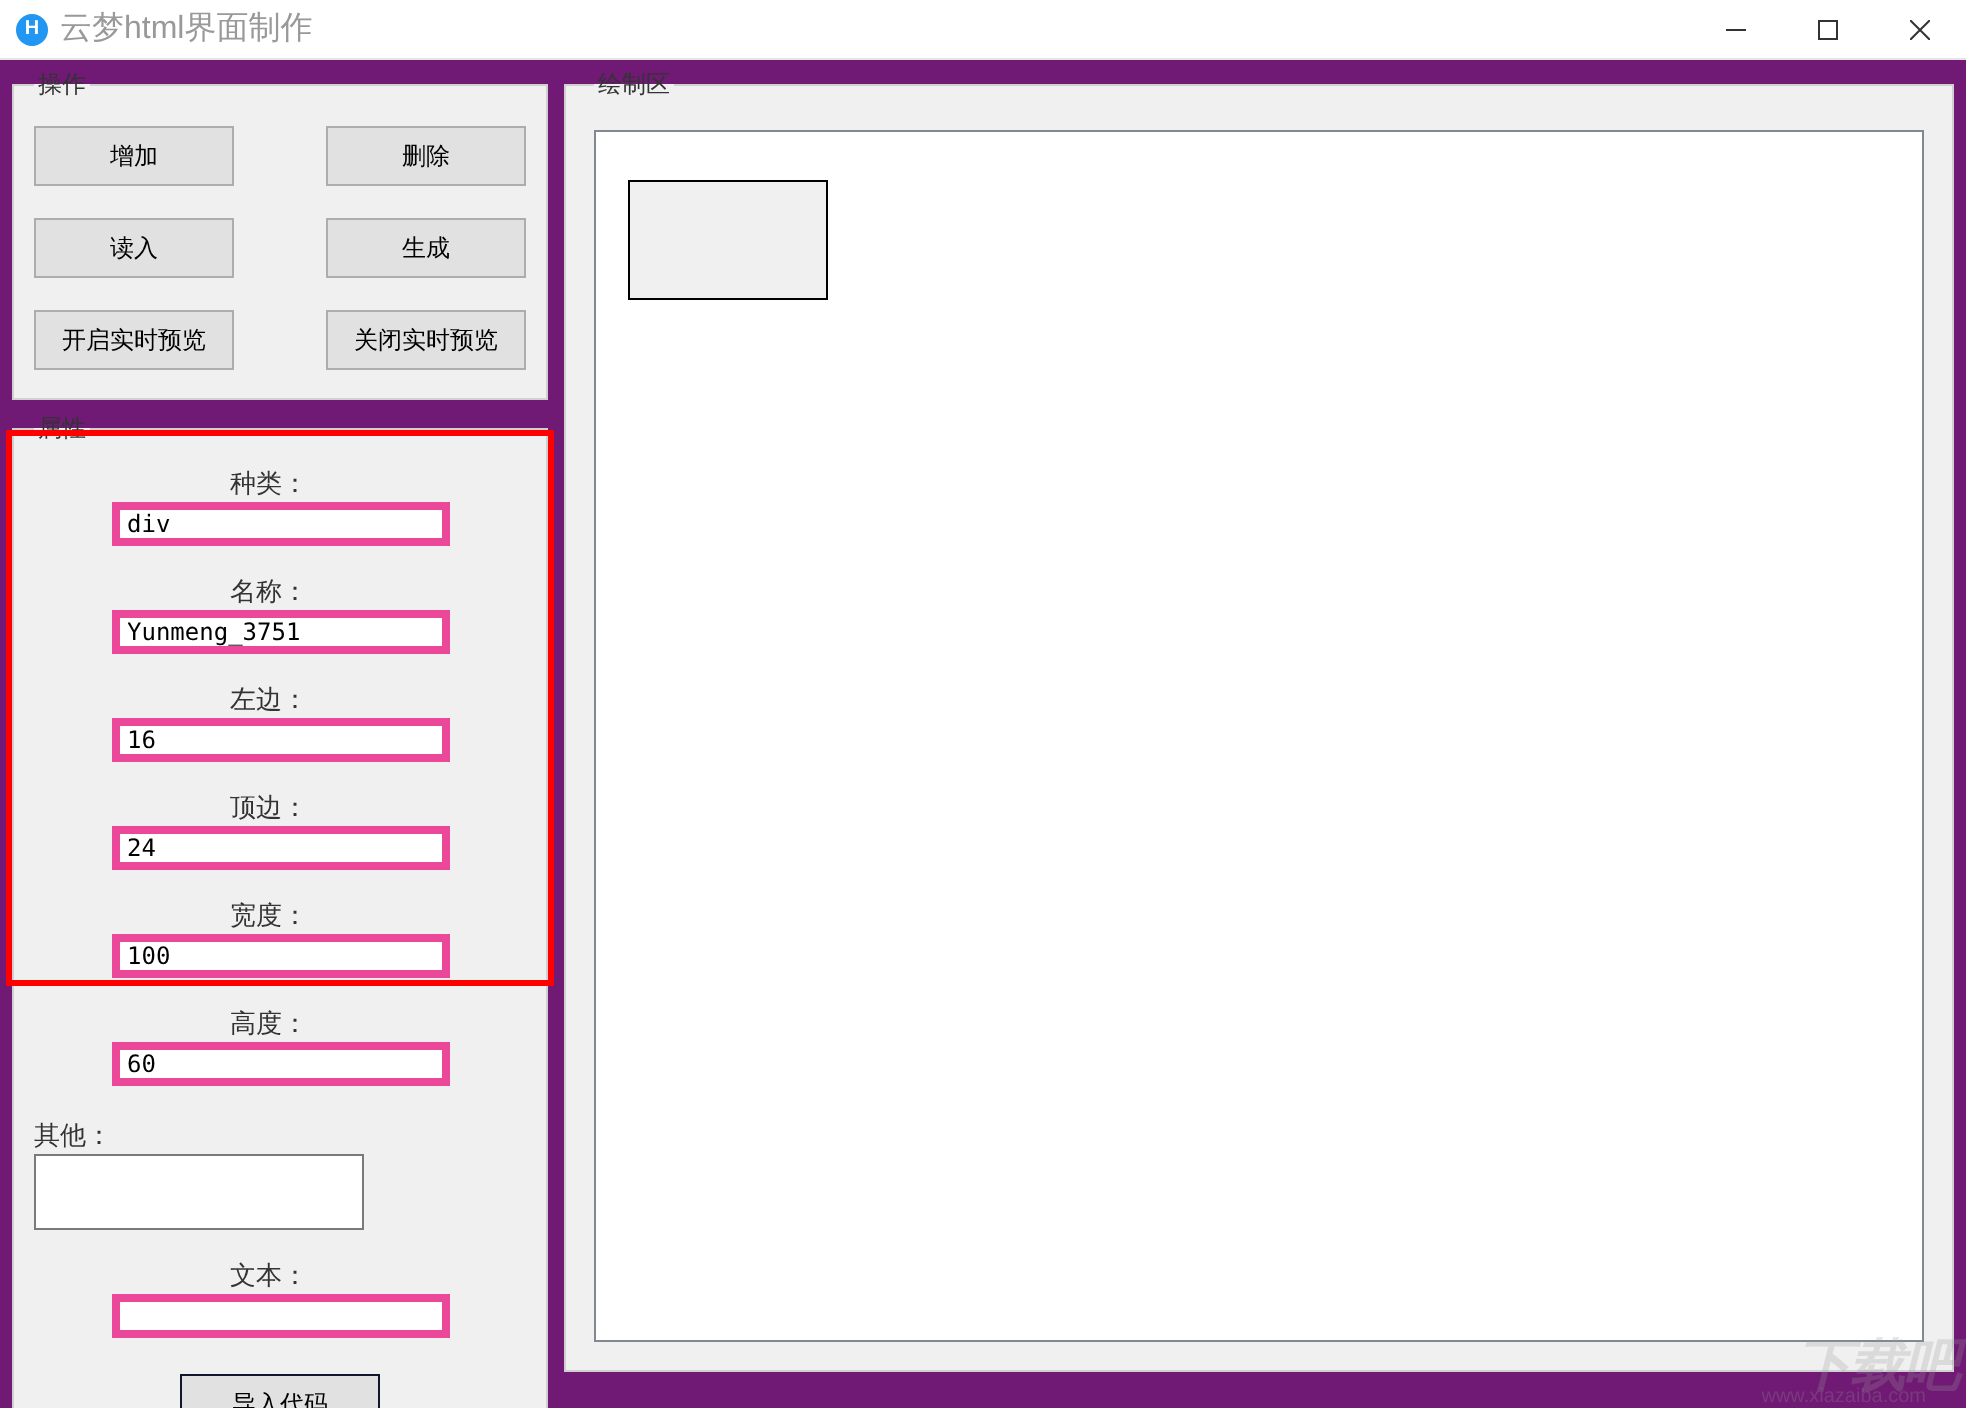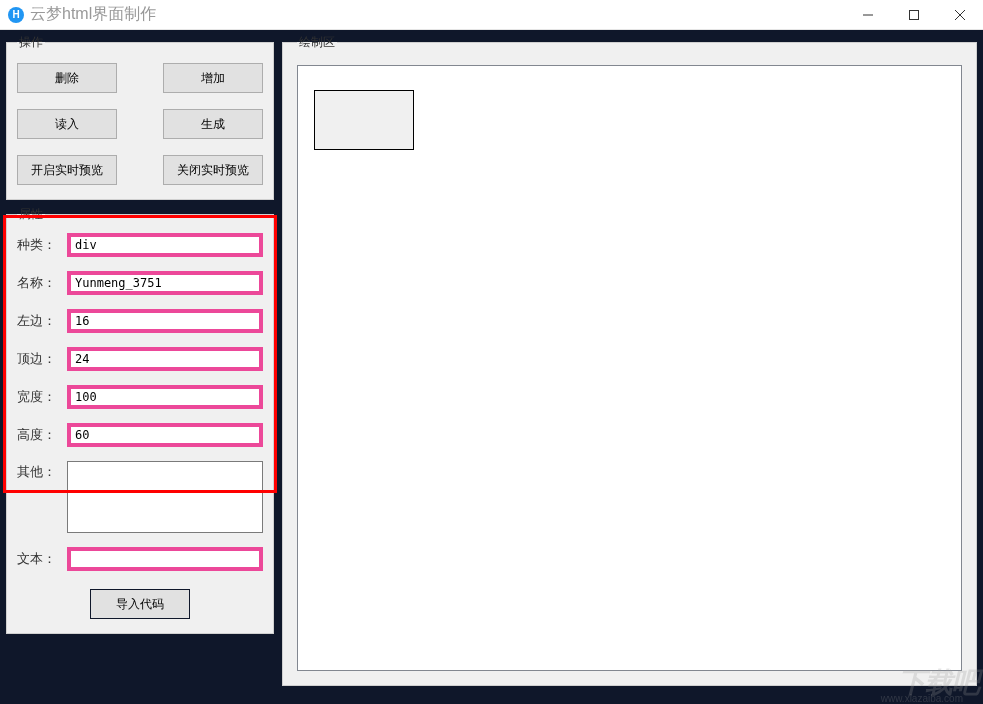--- a/index.html
+++ b/index.html
@@ -51,21 +51,21 @@
       display: flex;
       align-items: center;
       justify-content: center;
       color: #666;
       font-size: 10px;
       cursor: pointer;
     }
     .main-area {
       display: flex;
       height: calc(100% - 30px);
-      background: #0f172a;
+      background: #701a75;
       padding: 4px 6px 18px 6px;
       gap: 8px;
     }
     .left-panel {
       width: 268px;
       display: flex;
       flex-direction: column;
       gap: 6px;
     }
     .right-panel {
@@ -113,20 +113,21 @@
       top: -8px;
       left: -4px;
       width: 274px;
       height: 278px;
       pointer-events: none;
     }
     .prop-row {
       display: flex;
       align-items: center;
       margin-bottom: 14px;
+      flex-direction: column;
     }
     .prop-row:last-child {
       margin-bottom: 0;
     }
     .prop-label {
       width: 50px;
       font-size: 13px;
       color: #333;
       white-space: nowrap;
     }
@@ -230,22 +231,22 @@
     </div>
   </div>
 </div>
 
 <div class="main-area">
   <div class="left-panel">
 
     <fieldset class="ops-fieldset">
       <legend>操作</legend>
       <div class="button-row">
+        <button class="btn">增加</button>
         <button class="btn">删除</button>
-        <button class="btn">增加</button>
       </div>
       <div class="button-row">
         <button class="btn">读入</button>
         <button class="btn">生成</button>
       </div>
       <div class="button-row">
         <button class="btn">开启实时预览</button>
         <button class="btn">关闭实时预览</button>
       </div>
     </fieldset>

